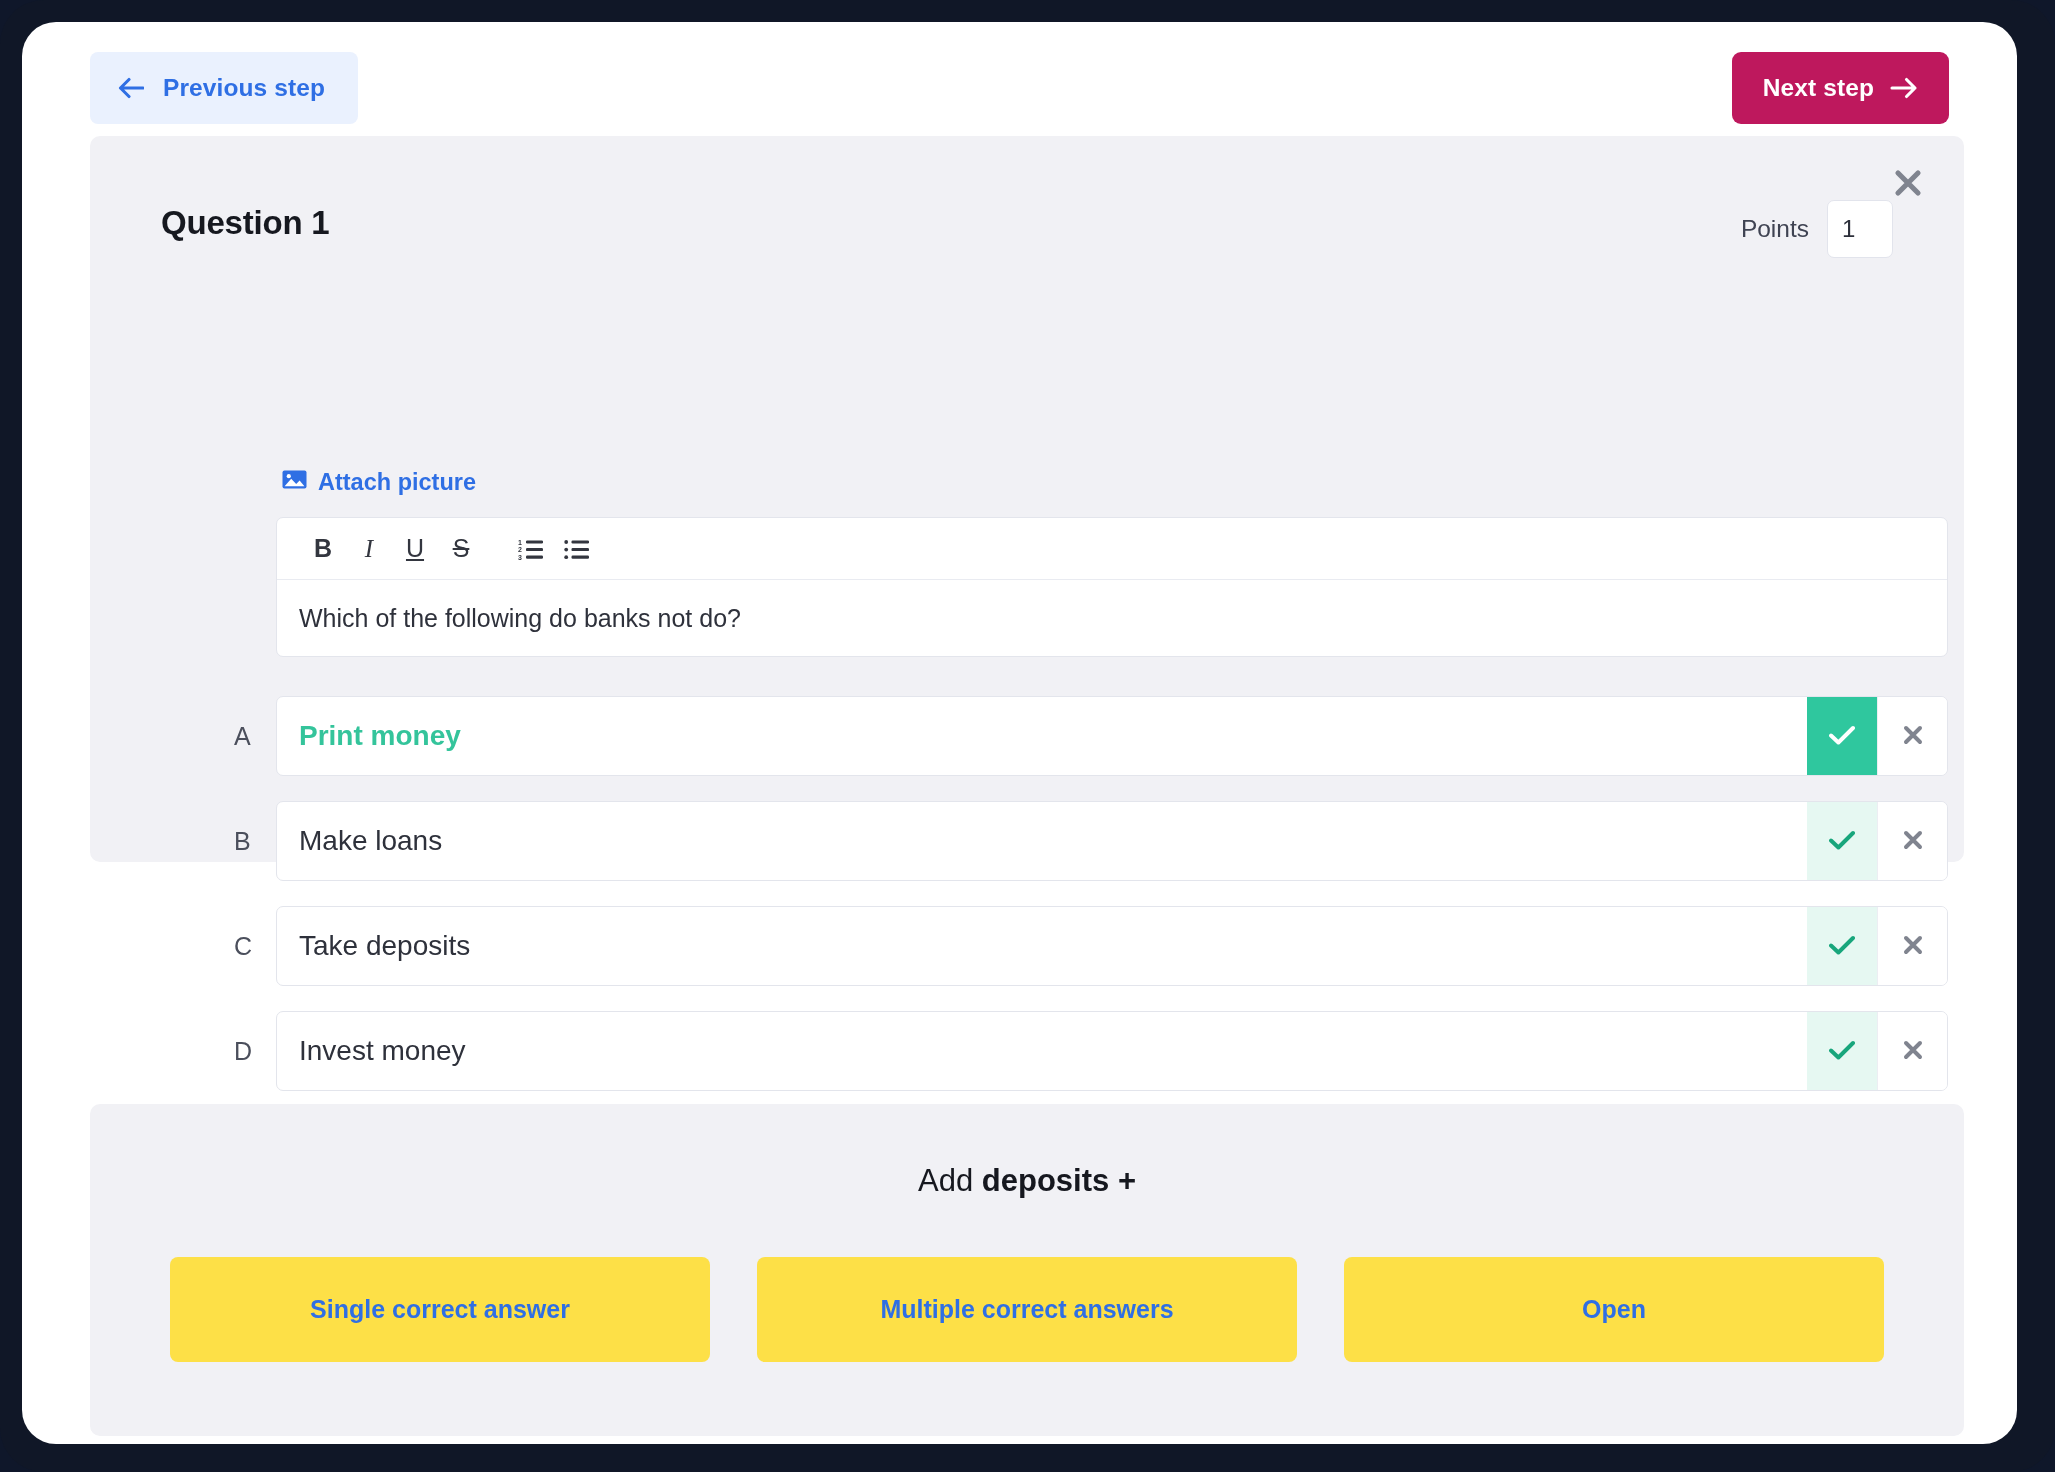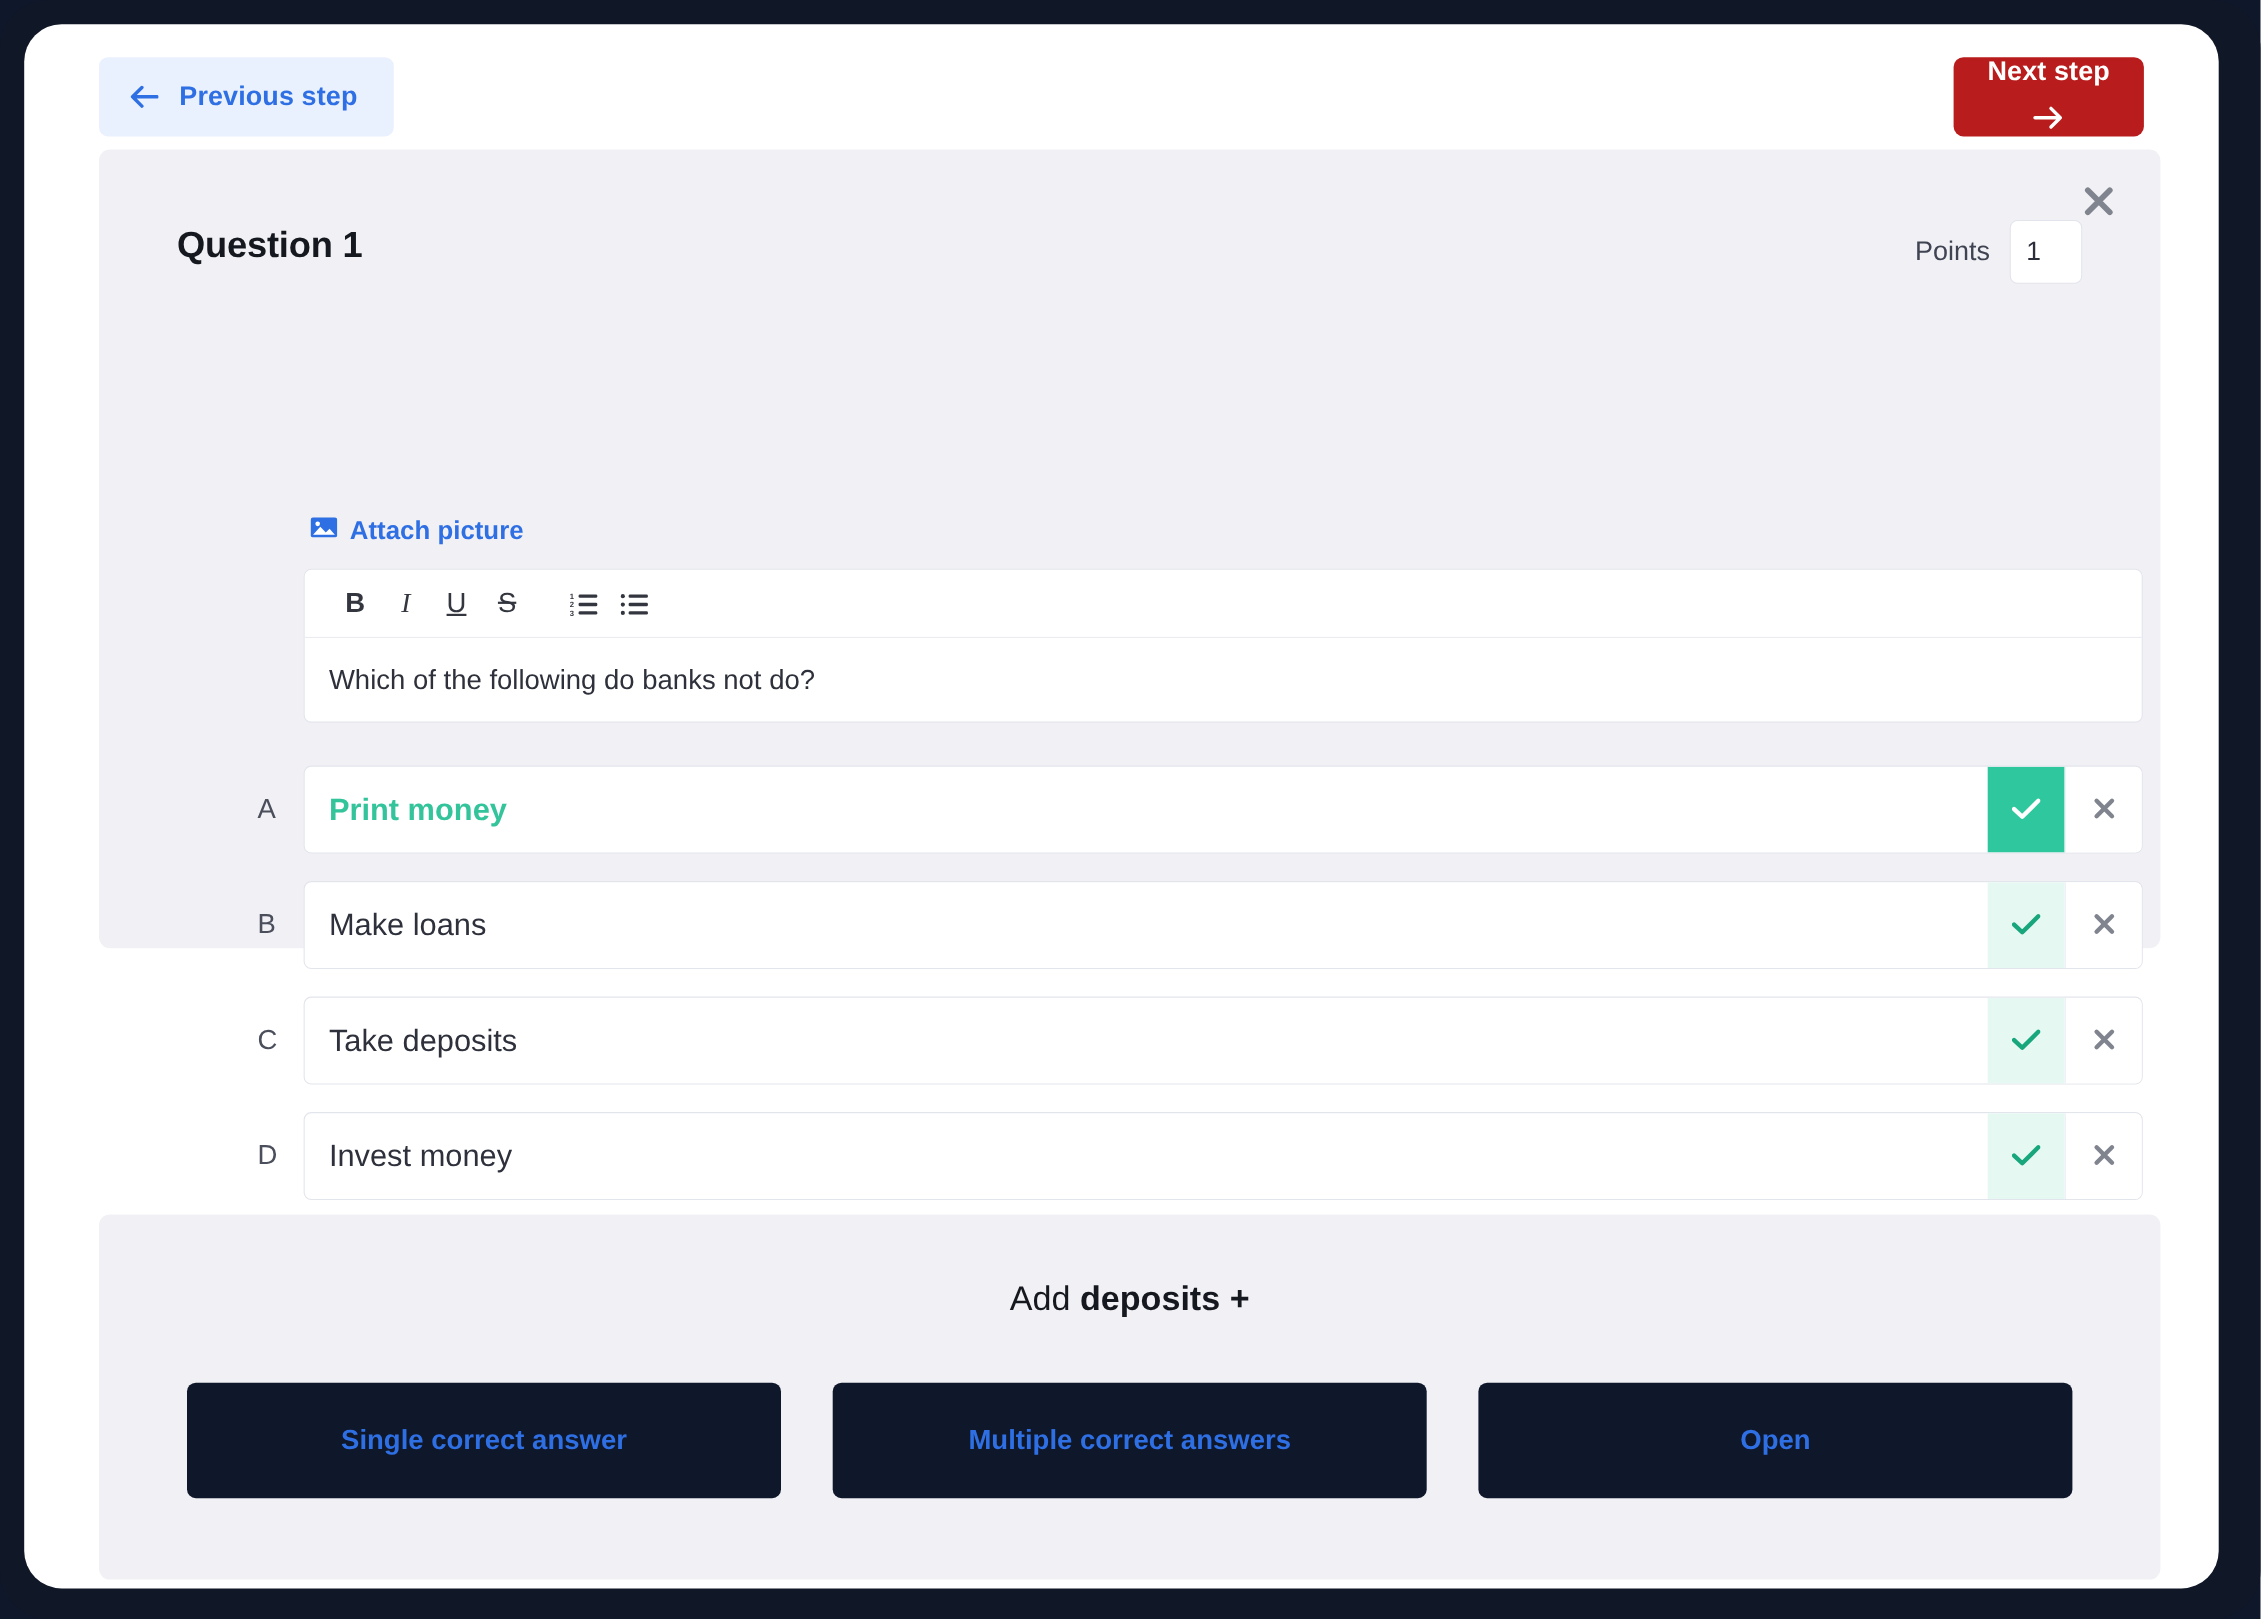--- a/index.html
+++ b/index.html
@@ -67,25 +67,24 @@
 
   .next-step-btn {
     position: absolute;
     right: 68px;
     top: 30px;
     height: 72px;
     display: flex;
     align-items: center;
     gap: 16px;
     padding: 0 31px;
-    background: #b91c1c;
+    background: #be185d;
     border: none;
     border-radius: 9px;
     cursor: pointer;
-    flex-direction: column;
   }
   .next-step-btn .label {
     color: #ffffff;
     font-size: 24.5px;
     font-weight: bold;
     letter-spacing: .1px;
   }
 
   .arrow-ico { display: block; }
 
@@ -331,21 +330,21 @@
     position: absolute;
     left: 80px;
     right: 80px;
     top: 153px;
     display: flex;
     gap: 47px;
   }
   .type-btn {
     flex: 1;
     height: 105px;
-    background: #0f172a;
+    background: #fde047;
     border: none;
     border-radius: 8px;
     cursor: pointer;
     color: #2f6fe4;
     font-family: "Liberation Sans", sans-serif;
     font-size: 25px;
     font-weight: bold;
   }
 </style>
 </head>

